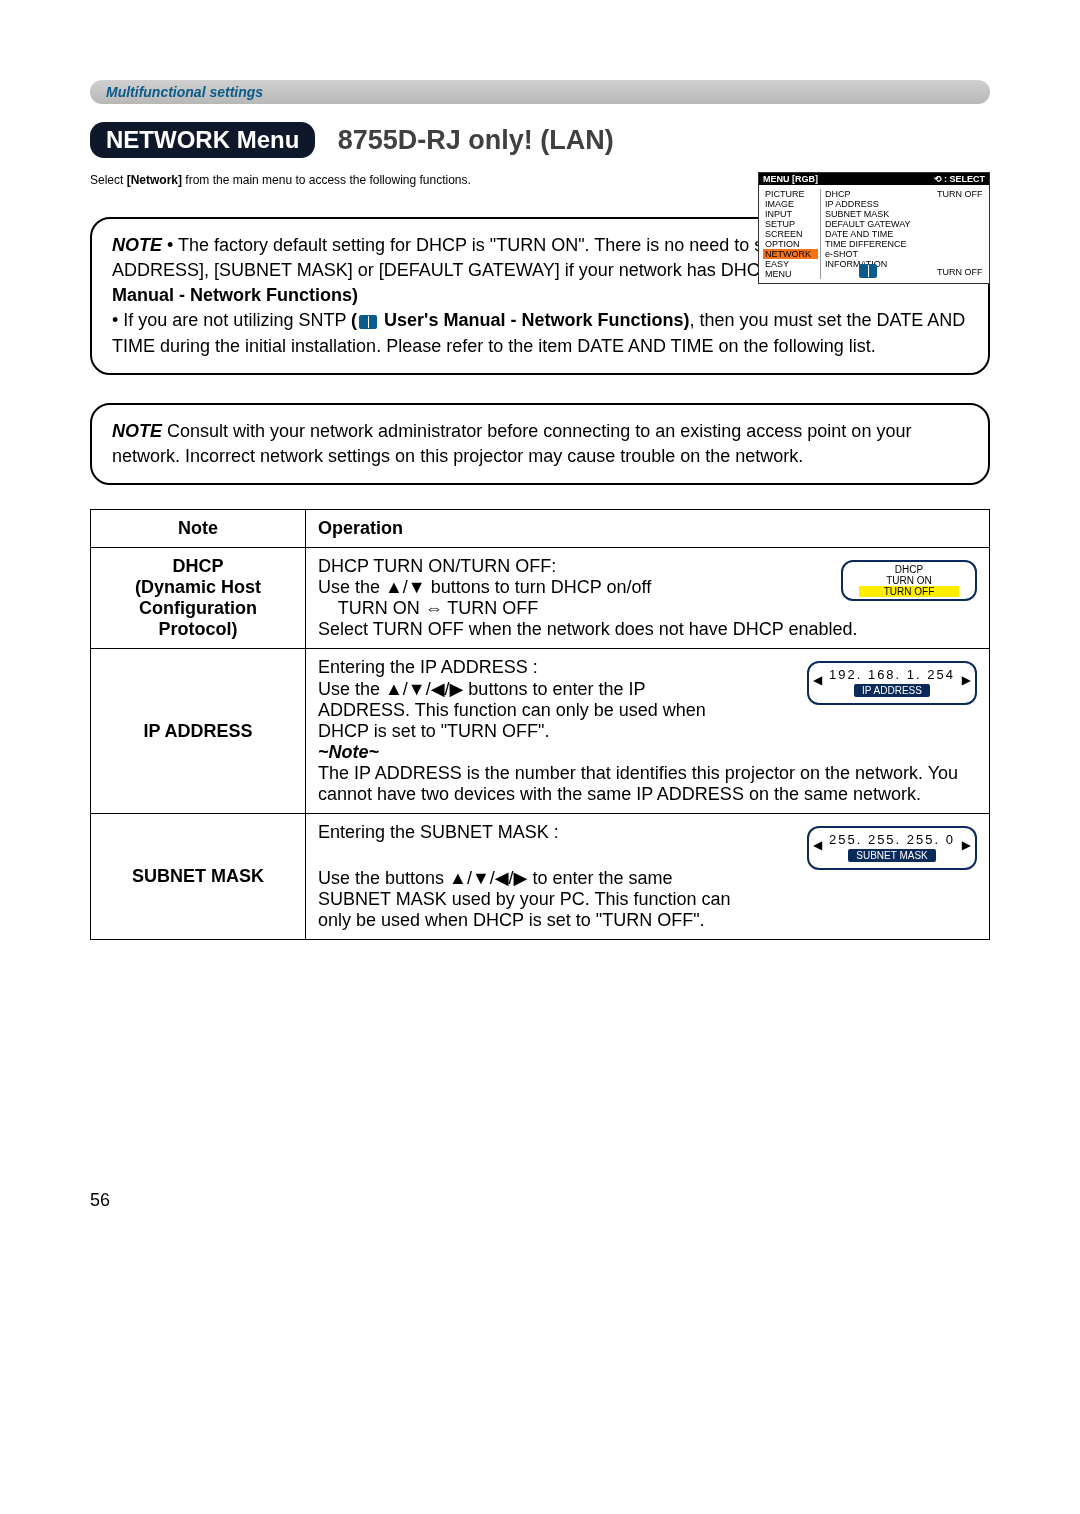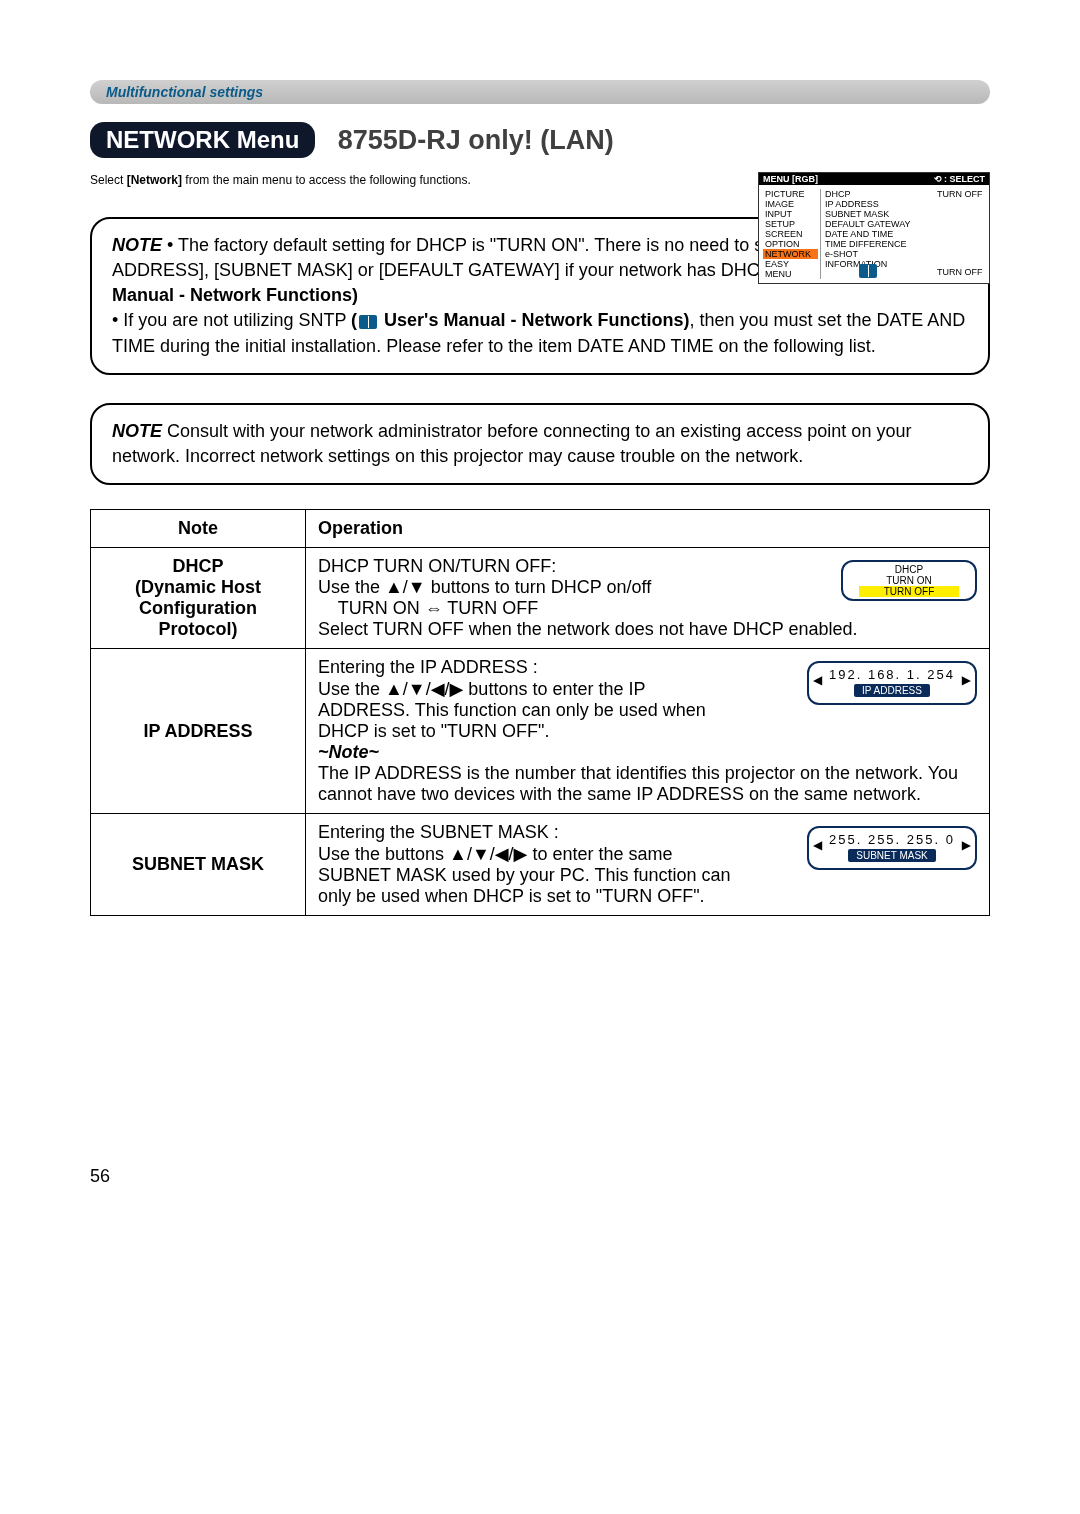--- a/index.html
+++ b/index.html
@@ -320,20 +320,20 @@
     <tr>
       <td class="item-col">SUBNET MASK</td>
       <td class="op-cell">
         <div class="osd-box subnet">
           <span class="osd-arrow-l">◀</span>
           <span class="osd-arrow-r">▶</span>
           <div class="osd-nums">255. 255. 255.  0</div>
           <div class="osd-label">SUBNET MASK</div>
         </div>
         <div>Entering the SUBNET MASK :</div>
-        <div style="max-width:430px;">Use the buttons ▲/▼/◀/▶ to enter the same SUBNET MASK used by your PC. This function can only be used when DHCP is set to "TURN OFF".</div>
+        <div style="max-width:430px;margin-top:24px;">Use the buttons ▲/▼/◀/▶ to enter the same SUBNET MASK used by your PC. This function can only be used when DHCP is set to "TURN OFF".</div>
       </td>
     </tr>
   </tbody>
     </table>
 
   <div class="page-footer">56</div>
 </div>
 
 </body></html>

